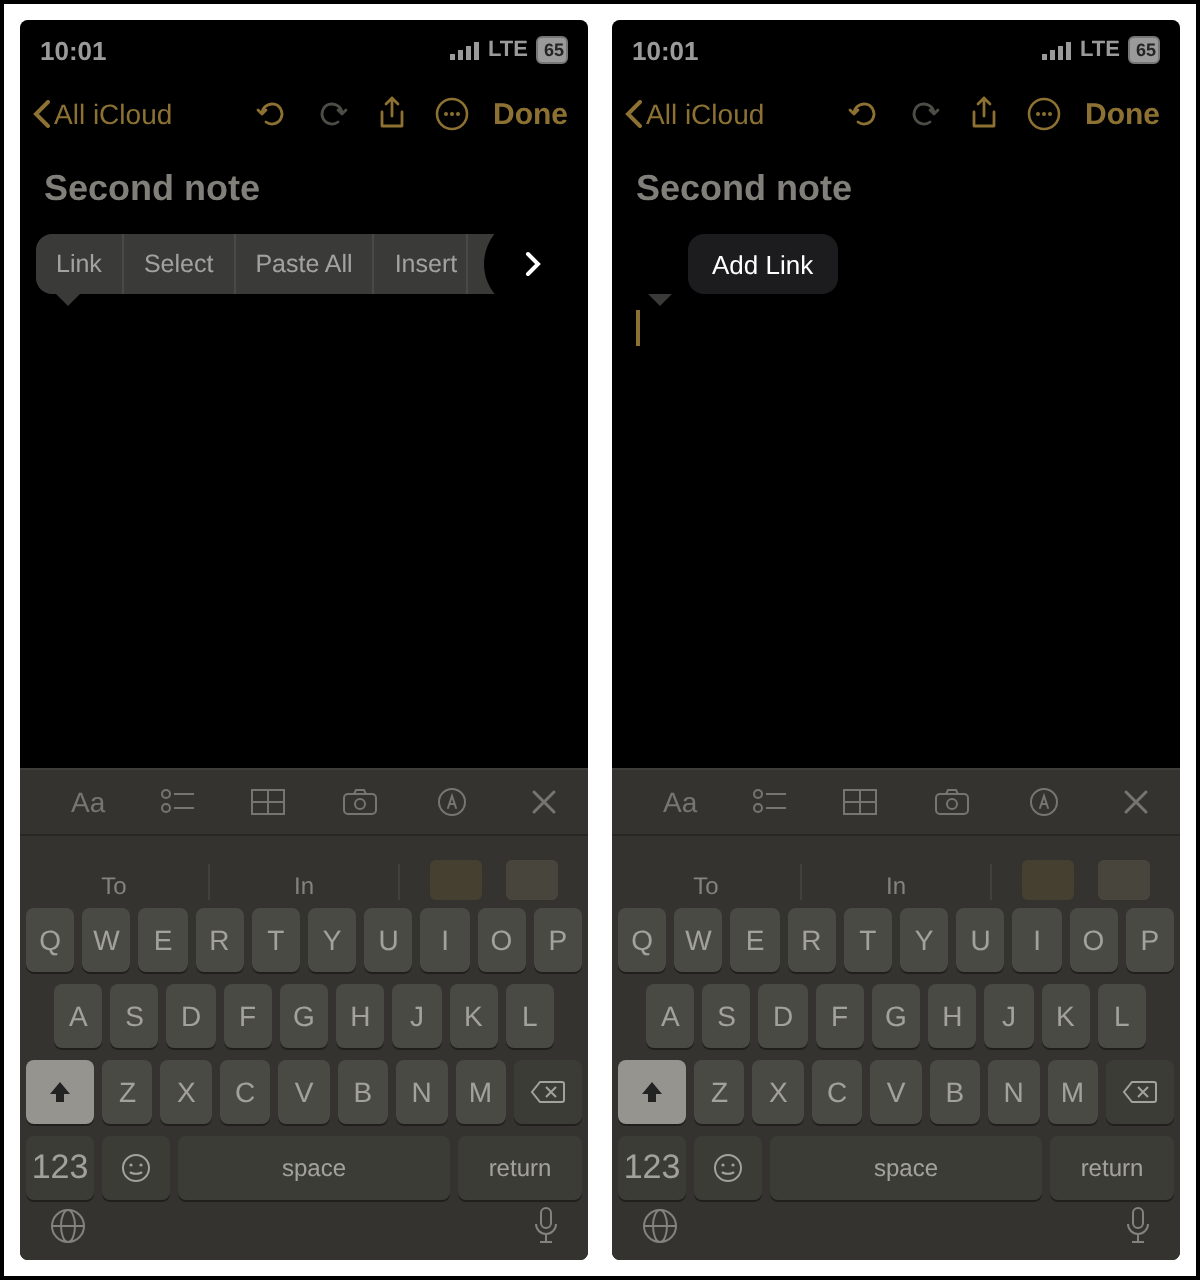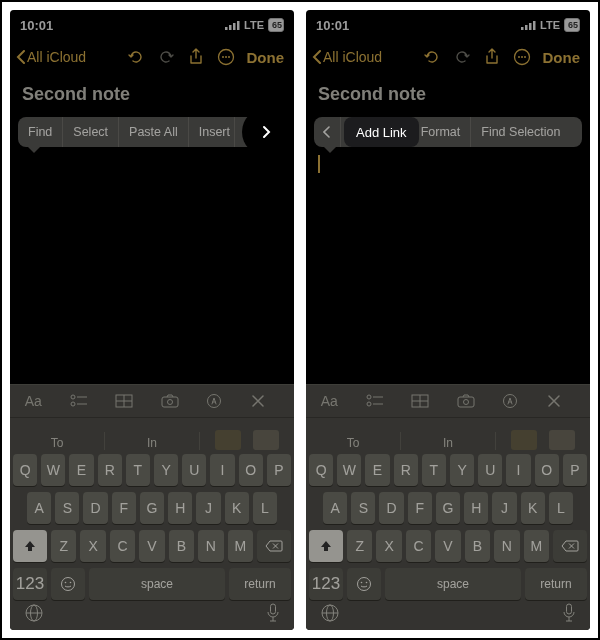--- a/index.html
+++ b/index.html
@@ -21,21 +21,21 @@
   .editmenu .mi{color:#e9e8e4;font-size:12.5px;padding:0 10px;height:100%;display:flex;align-items:center;white-space:nowrap}
   .editmenu .sep{width:1px;height:100%;background:#6a6965}
   .editmenu .arrow{width:26px;display:flex;align-items:center;justify-content:center;color:#e9e8e4}
   .tail{position:absolute;width:0;height:0;border-left:6px solid transparent;border-right:6px solid transparent;border-top:6px solid #545351;top:30px}
   .hl-circle{position:absolute;width:48px;height:48px;border-radius:50%;background:#000;z-index:20;display:flex;align-items:center;justify-content:center;color:#fff}
   .pop{position:absolute;background:#1c1c1e;border-radius:8px;height:30px;display:flex;align-items:center;color:#fff;font-size:13px;padding:0 12px;z-index:20;white-space:nowrap}
   .body{flex:1;position:relative}
   .cursor{position:absolute;left:12px;top:4px;width:2px;height:18px;background:#c9a348}
   .kb{height:246px;background:#4b4a45;display:flex;flex-direction:column}
   .fmtbar{height:34px;border-top:1px solid #5a5952;border-bottom:1px solid #3a3934;display:flex;align-items:center;justify-content:space-around;padding:0 6px;color:#a9a89f}
-  .fmtbar .fb{width:28px;height:24px;display:flex;align-items:center;justify-content:flex-start}
+  .fmtbar .fb{width:28px;height:24px;display:flex;align-items:center;justify-content:flex-end}
   .predict{height:32px;display:flex;align-items:flex-end;color:#bcbbb2;font-size:12px}
   .predict .pc{flex:1;text-align:center}
   .predict .psep{width:1px;height:18px;background:#5f5e57}
   .predict .sw{width:26px;height:20px;margin:0 4px;border-radius:3px}
   .predict .sw.a{background:#c9a34833}
   .predict .sw.b{background:#d6cfa433}
   .rows{flex:1;display:flex;flex-direction:column;gap:6px;padding:4px 3px 0}
   .krow{display:flex;gap:4px;justify-content:center}
   .key{background:#6b6a62;color:#e8e7e0;border-radius:4px;height:32px;display:flex;align-items:center;justify-content:center;font-size:14px;box-shadow:0 1px 0 #2e2d28;flex:1;min-width:0}
   .key.fn{background:#57564f;color:#e8e7e0;font-size:12px}
@@ -100,21 +100,21 @@
           <circle cx="12" cy="9" r="1" fill="currentColor"></circle>
         </svg>
       </div>
     <div class="done">Done</div>
   </div>
 
   <div class="title">Second note</div>
 
   <div class="menuwrap">
     <div class="editmenu" style="width:100%">
-      <div class="mi">Find</div>
+      <div class="mi">Link</div>
         <div class="sep"></div>
       <div class="mi">Select</div>
         <div class="sep"></div>
       <div class="mi">Paste All</div>
         <div class="sep"></div>
       <div class="mi" style="padding-right:4px">Insert</div>
         <div class="sep"></div>
       <div class="arrow">
           <svg width="8" height="12" viewBox="0 0 8 12">
             <path d="M2 1l5 5-5 5" stroke="currentColor" stroke-width="1.6" fill="none" stroke-linecap="round"></path>
@@ -303,33 +303,20 @@
           <circle cx="9" cy="9" r="1" fill="currentColor"></circle>
           <circle cx="12" cy="9" r="1" fill="currentColor"></circle>
         </svg>
       </div>
     <div class="done">Done</div>
   </div>
 
   <div class="title">Second note</div>
 
   <div class="menuwrap">
-    <div class="editmenu" style="width:100%">
-      <div class="arrow">
-          <svg width="8" height="12" viewBox="0 0 8 12">
-            <path d="M6 1 1 6l5 5" stroke="currentColor" stroke-width="1.6" fill="none" stroke-linecap="round"></path>
-          </svg>
-        </div>
-        <div class="sep"></div>
-      <div class="mi">Add Link</div>
-        <div class="sep"></div>
-      <div class="mi">Format</div>
-        <div class="sep"></div>
-      <div class="mi" style="flex:1">Find Selection</div>
-    </div>
     <div class="tail" style="left:10px"></div>
     <div class="pop" style="left:30px;top:0">Add Link</div>
   </div>
 
   <div class="body">
     <div class="cursor"></div>
   </div>
 
   <div class="kb">
     <div class="fmtbar">

